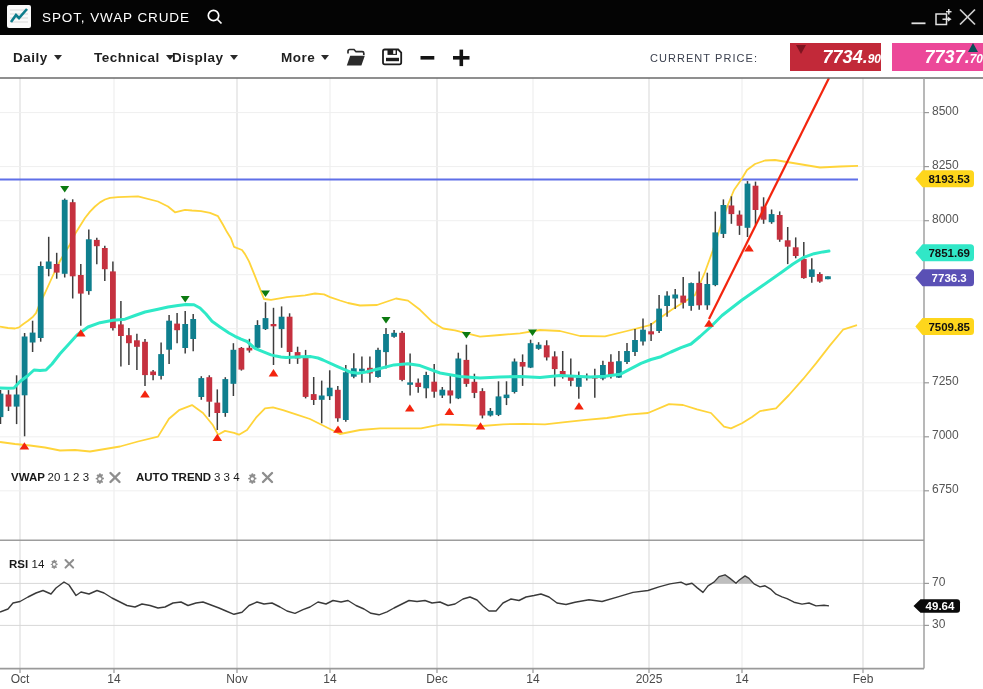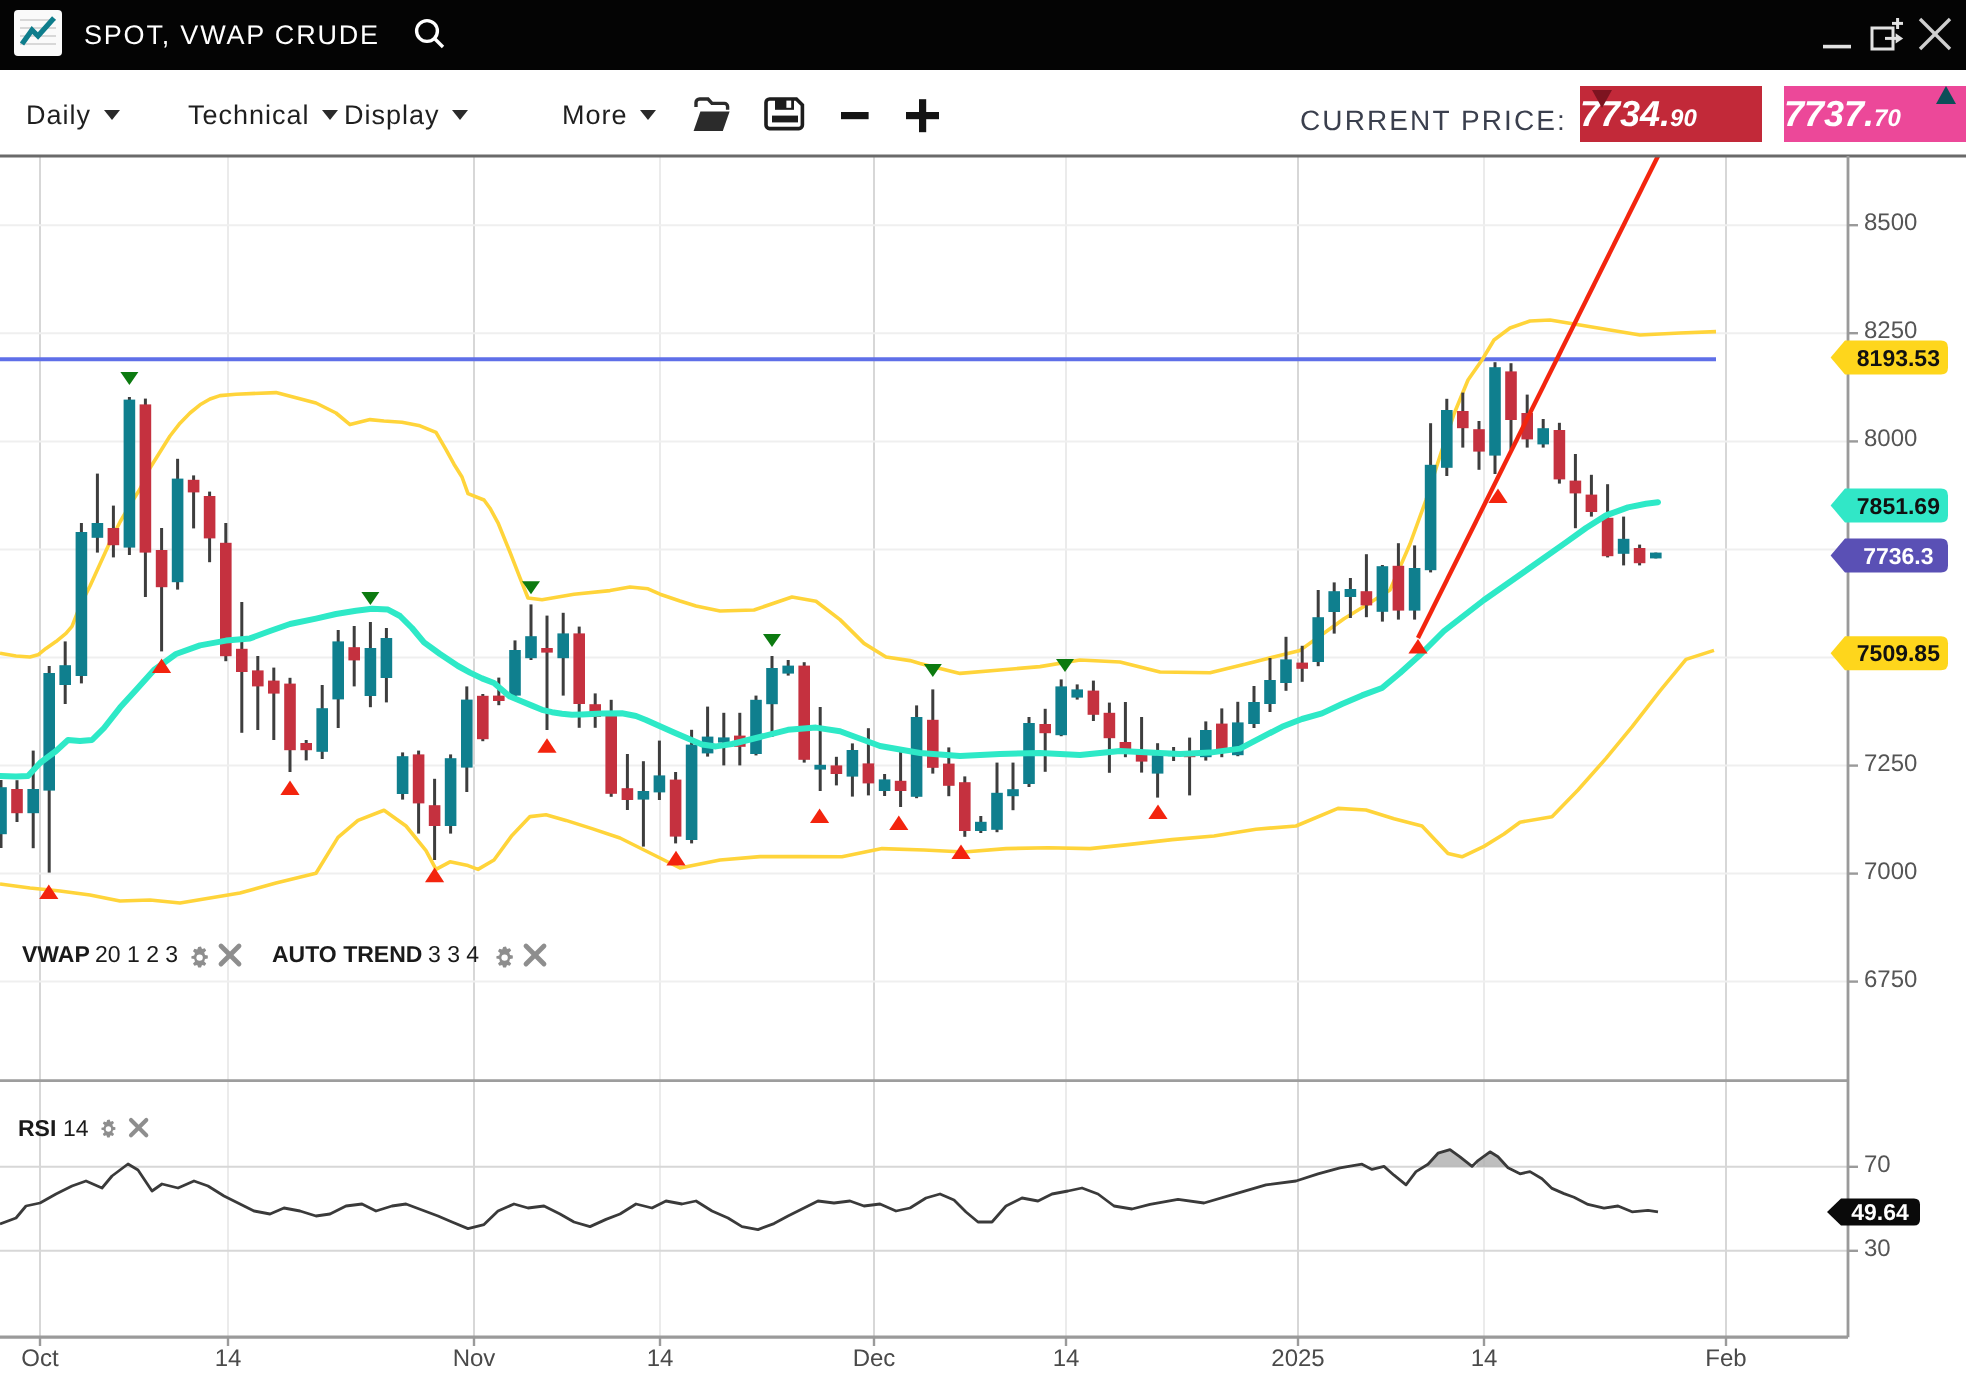--- a/index.html
+++ b/index.html
@@ -1,23 +1,23 @@
 <!DOCTYPE html>
 <html><head><meta charset="utf-8">
 <style>
 *{margin:0;padding:0;box-sizing:border-box}
 body{width:983px;height:689px;font-family:"Liberation Sans",sans-serif;background:#fff;overflow:hidden;position:relative}
 .titlebar{position:absolute;left:0;top:0;width:983px;height:35px;background:#040404}
 .logo{position:absolute;left:7px;top:5px;width:24px;height:23px;background:#fafafa;border-radius:2px}
 .title{position:absolute;left:42px;top:10px;color:#fff;font-size:13.5px;letter-spacing:0.9px;font-weight:400}
 .toolbar{position:absolute;left:0;top:35px;width:983px;height:43px;background:#fff}
-.menu{position:absolute;top:15px;font-size:13.5px;font-weight:normal;color:#1f1f1f;letter-spacing:0.5px}
+.menu{position:absolute;top:15px;font-size:13.5px;font-weight:bold;color:#1f1f1f;letter-spacing:0.5px}
 .menu .tri{display:inline-block;width:0;height:0;border-left:4.5px solid transparent;border-right:4.5px solid transparent;border-top:5px solid #2a2a2a;margin-left:6px;vertical-align:middle;margin-top:-2px}
-.cp{position:absolute;left:650px;top:17px;font-size:14px;letter-spacing:1.05px;color:#3a3f4d}
-.pricebox{position:absolute;top:8px;width:91px;height:28px;text-align:left;color:#fff;font-weight:bold;font-style:italic;font-size:18px;line-height:28px}
+.cp{position:absolute;left:650px;top:17px;font-size:11px;letter-spacing:1.05px;color:#3a3f4d}
+.pricebox{position:absolute;top:8px;width:91px;height:28px;text-align:right;color:#fff;font-weight:bold;font-style:italic;font-size:18px;line-height:28px}
 .pricebox .dec{font-size:12px}
 </style></head>
 <body>
 <div class="titlebar">
 <div class="logo">
 <svg width="24" height="23">
         <g stroke="#d8d8d8" stroke-width="1">
           <line x1="3" y1="5" x2="21" y2="5"></line>
           <line x1="3" y1="9" x2="21" y2="9"></line>
           <line x1="3" y1="13" x2="21" y2="13"></line>

